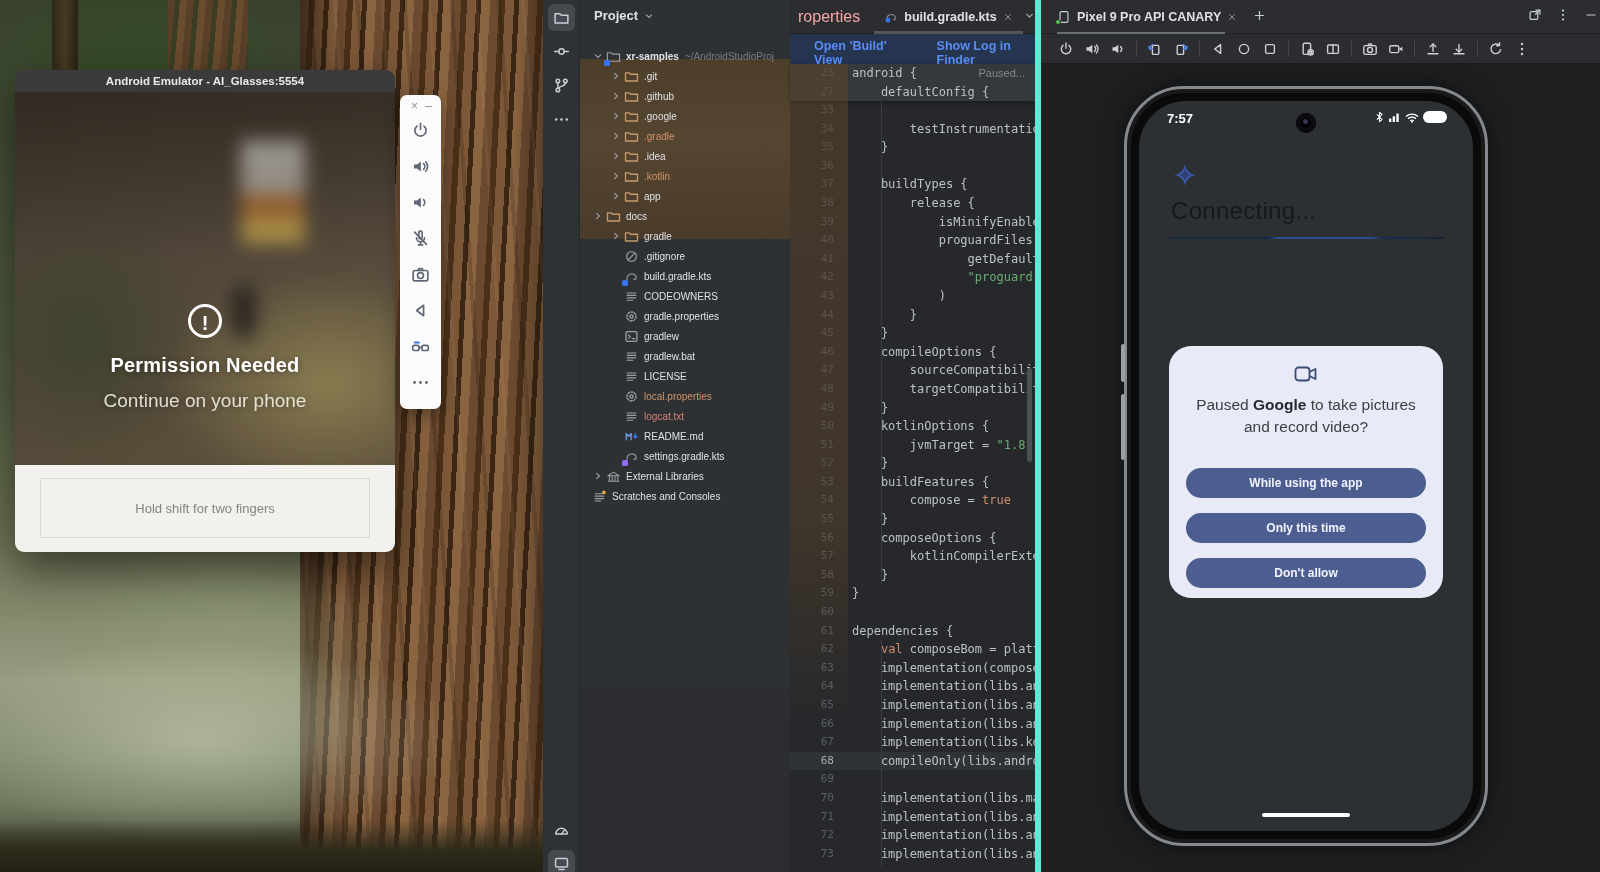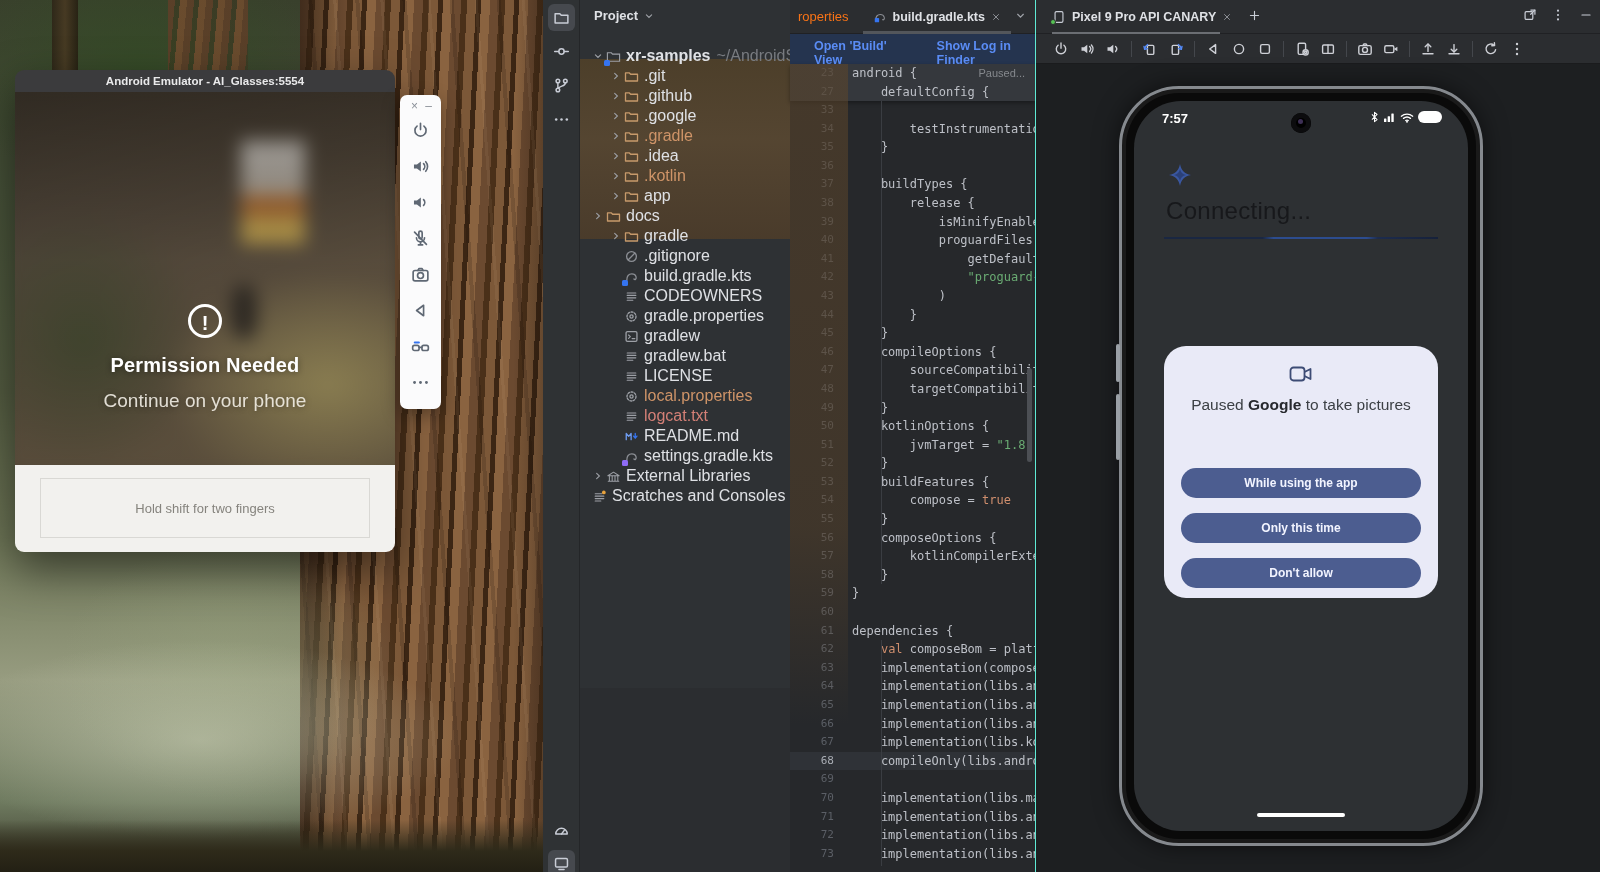--- a/index.html
+++ b/index.html
@@ -68,37 +68,37 @@
   .strip-ico svg { width:17px; height:17px; }
   .strip-bottom { position:absolute; bottom:-8px; left:0; width:37px; }
 
   
   #proj { position:absolute; left:37px; top:0; width:210px; height:688px; background:#2e3134; overflow:hidden; }
   .proj-wood { position:absolute; left:0; top:59px; width:210px; height:180px;
     background:linear-gradient(180deg,#4f4029 0%, #584731 45%, #4c3c2a 100%); opacity:.92; }
   .proj-header { position:absolute; left:14px; top:8px; color:#dfe1e5; font-size:13px; font-weight:bold; display:flex; align-items:center; gap:5px; }
   .proj-header svg { width:12px; height:12px; color:#9da0a6; }
   #tree { position:absolute; left:0; top:46px; width:210px; }
-  .t-row { position:relative; height:20px; display:flex; align-items:center; font-size:16px; color:#dfe1e5; white-space:nowrap; }
+  .t-row { position:relative; height:20px; display:flex; align-items:center; font-size:10px; color:#dfe1e5; white-space:nowrap; }
   .t-row .chev { width:12px; height:12px; margin-right:2px; color:#9da0a6; flex:0 0 auto; }
   .t-row .fico { width:15px; height:15px; margin-right:5px; flex:0 0 auto; position:relative; }
   .t-row .fico svg { width:15px; height:15px; display:block; }
   .t-lvl0 { padding-left:12px; }
   .t-lvl1 { padding-left:30px; }
   .t-lvl1.nochev { padding-left:44px; }
   .t-root-name { font-weight:bold; }
   .t-path { color:#787b80; margin-left:6px; overflow:hidden; }
   .c-excluded { color:#cf9468; }
   .c-warning { color:#d58077; }
   .badge { position:absolute; left:-2px; bottom:-2px; width:6px; height:6px; border-radius:1.5px; }
 
   
   #editor { position:absolute; left:247px; top:0; width:245px; height:872px; background:#26282b; }
   .etabs { position:absolute; left:0; top:0; width:245px; height:34px; background:#2b2d30; border-bottom:1px solid #202124; display:flex; align-items:center; }
-  .etab-part { color:#f97316; font-size:13px; padding:0 14px 0 8px; }
+  .etab-part { color:#fca5a5; font-size:16px; padding:0 14px 0 8px; }
   .etab-act { position:relative; height:34px; display:flex; align-items:center; gap:6px; padding:0 10px; }
   .etab-act .under { position:absolute; left:0; bottom:0; height:3px; width:100%; background:#53565b; }
   .etab-act .lbl { color:#dfe1e5; font-size:12.5px; font-weight:bold; }
   .etab-x { color:#8b8e94; } .etab-x svg{ width:10px; height:10px; }
   .etabs-chev { margin-left:auto; color:#9da0a6; padding-right:8px; } .etabs-chev svg{ width:13px;height:13px;}
   .notif { position:absolute; left:0; top:34px; width:245px; height:38px; background:#25344f; display:flex; align-items:center; gap:34px; padding-left:24px; }
   .notif a { color:#5a8cf5; font-size:12.5px; font-weight:bold; text-decoration:none; }
   .sticky { position:absolute; left:0; top:64px; width:245px; background:#35383d; box-shadow:0 2px 4px rgba(0,0,0,.35); }
   .code-area { position:absolute; left:0; top:101px; width:245px; height:771px; }
   .gutter-tint { position:absolute; left:0; top:64px; width:58px; height:660px; pointer-events:none;
@@ -107,21 +107,21 @@
   .c-num { width:44px; text-align:right; color:#5b5f66; flex:0 0 auto; padding-right:0; font-size:11px; }
   .c-txt { padding-left:18px; color:#bdc0c7; overflow:hidden; }
   .c-line.current { background:#2f3237;align-items:center; }
   .c-line.current .c-num { color:#a9adb4; }
   .tok-s { color:#6aab73; } .tok-k { color:#cf8e6d; }
   .paused { position:absolute; right:10px; top:0; color:#85888d; font-size:11px; font-family:"Liberation Sans",sans-serif; line-height:18.6px;}
   .guide { position:absolute; width:1px; background:#3a3d42; left:91px; }
   .escroll { position:absolute; left:237px; top:368px; width:5px; height:94px; border-radius:3px; background:#4c4f54; }
 
   
-  #devices { position:absolute; left:492px; top:0; width:565px; height:872px; background:#1d1f21; border-left:1px solid #5eead4; }
+  #devices { position:absolute; left:492px; top:0; width:565px; height:872px; background:#1d1f21; border-left:6px solid #5eead4; }
   .dtabs { position:absolute; left:0; top:0; width:565px; height:34px; background:#2b2d30; border-bottom:1px solid #202124; display:flex; align-items:center; }
   .dtab { position:relative; height:34px; display:flex; align-items:center; gap:6px; padding:0 8px 0 16px; }
   .dtab .under { position:absolute; left:16px; bottom:0; height:2px; width:168px; background:#6b6e73; }
   .dtab .lbl { color:#dfe1e5; font-size:12.5px; font-weight:bold; }
   .dtab-phone { position:relative; width:14px; height:14px; color:#c9cdd6; }
   .dtab-phone svg { width:14px; height:14px; }
   .dot-green { position:absolute; left:-2px; bottom:-1px; width:6px; height:6px; border-radius:50%; background:#57c255; border:1px solid #2b2d30; }
   .dtab-x { color:#8b8e94; } .dtab-x svg { width:10px; height:10px; }
   .dtab-plus { color:#c9cdd6; margin-left:8px; } .dtab-plus svg { width:13px; height:13px; }
   .dwin { position:absolute; right:8px; top:0; height:34px; display:flex; align-items:center; gap:14px; color:#c9cdd6; }
@@ -816,20 +816,21 @@
 
         <div class="pdialog">
           <span class="pd-cam">
             <svg viewBox="0 0 24 20">
                 <rect x="1.5" y="3.5" width="14" height="13" rx="3" fill="none" stroke="currentColor" stroke-width="1.8"></rect>
                 <path d="M15.5 8l6-3v10l-6-3" fill="none" stroke="currentColor" stroke-width="1.8" stroke-linejoin="round"></path>
               </svg>
           </span>
           <div class="pd-text">
             <div><span>Paused </span><b>Google</b><span> to take pictures</span></div>
+            <div>and record video?</div>
           </div>
           <div class="pd-btn" style="top:122px">While using the app</div>
           <div class="pd-btn" style="top:167px">Only this time</div>
           <div class="pd-btn" style="top:212px">Don't allow</div>
         </div>
 
         <div class="homebar"></div>
       </div>
     </div>
 

